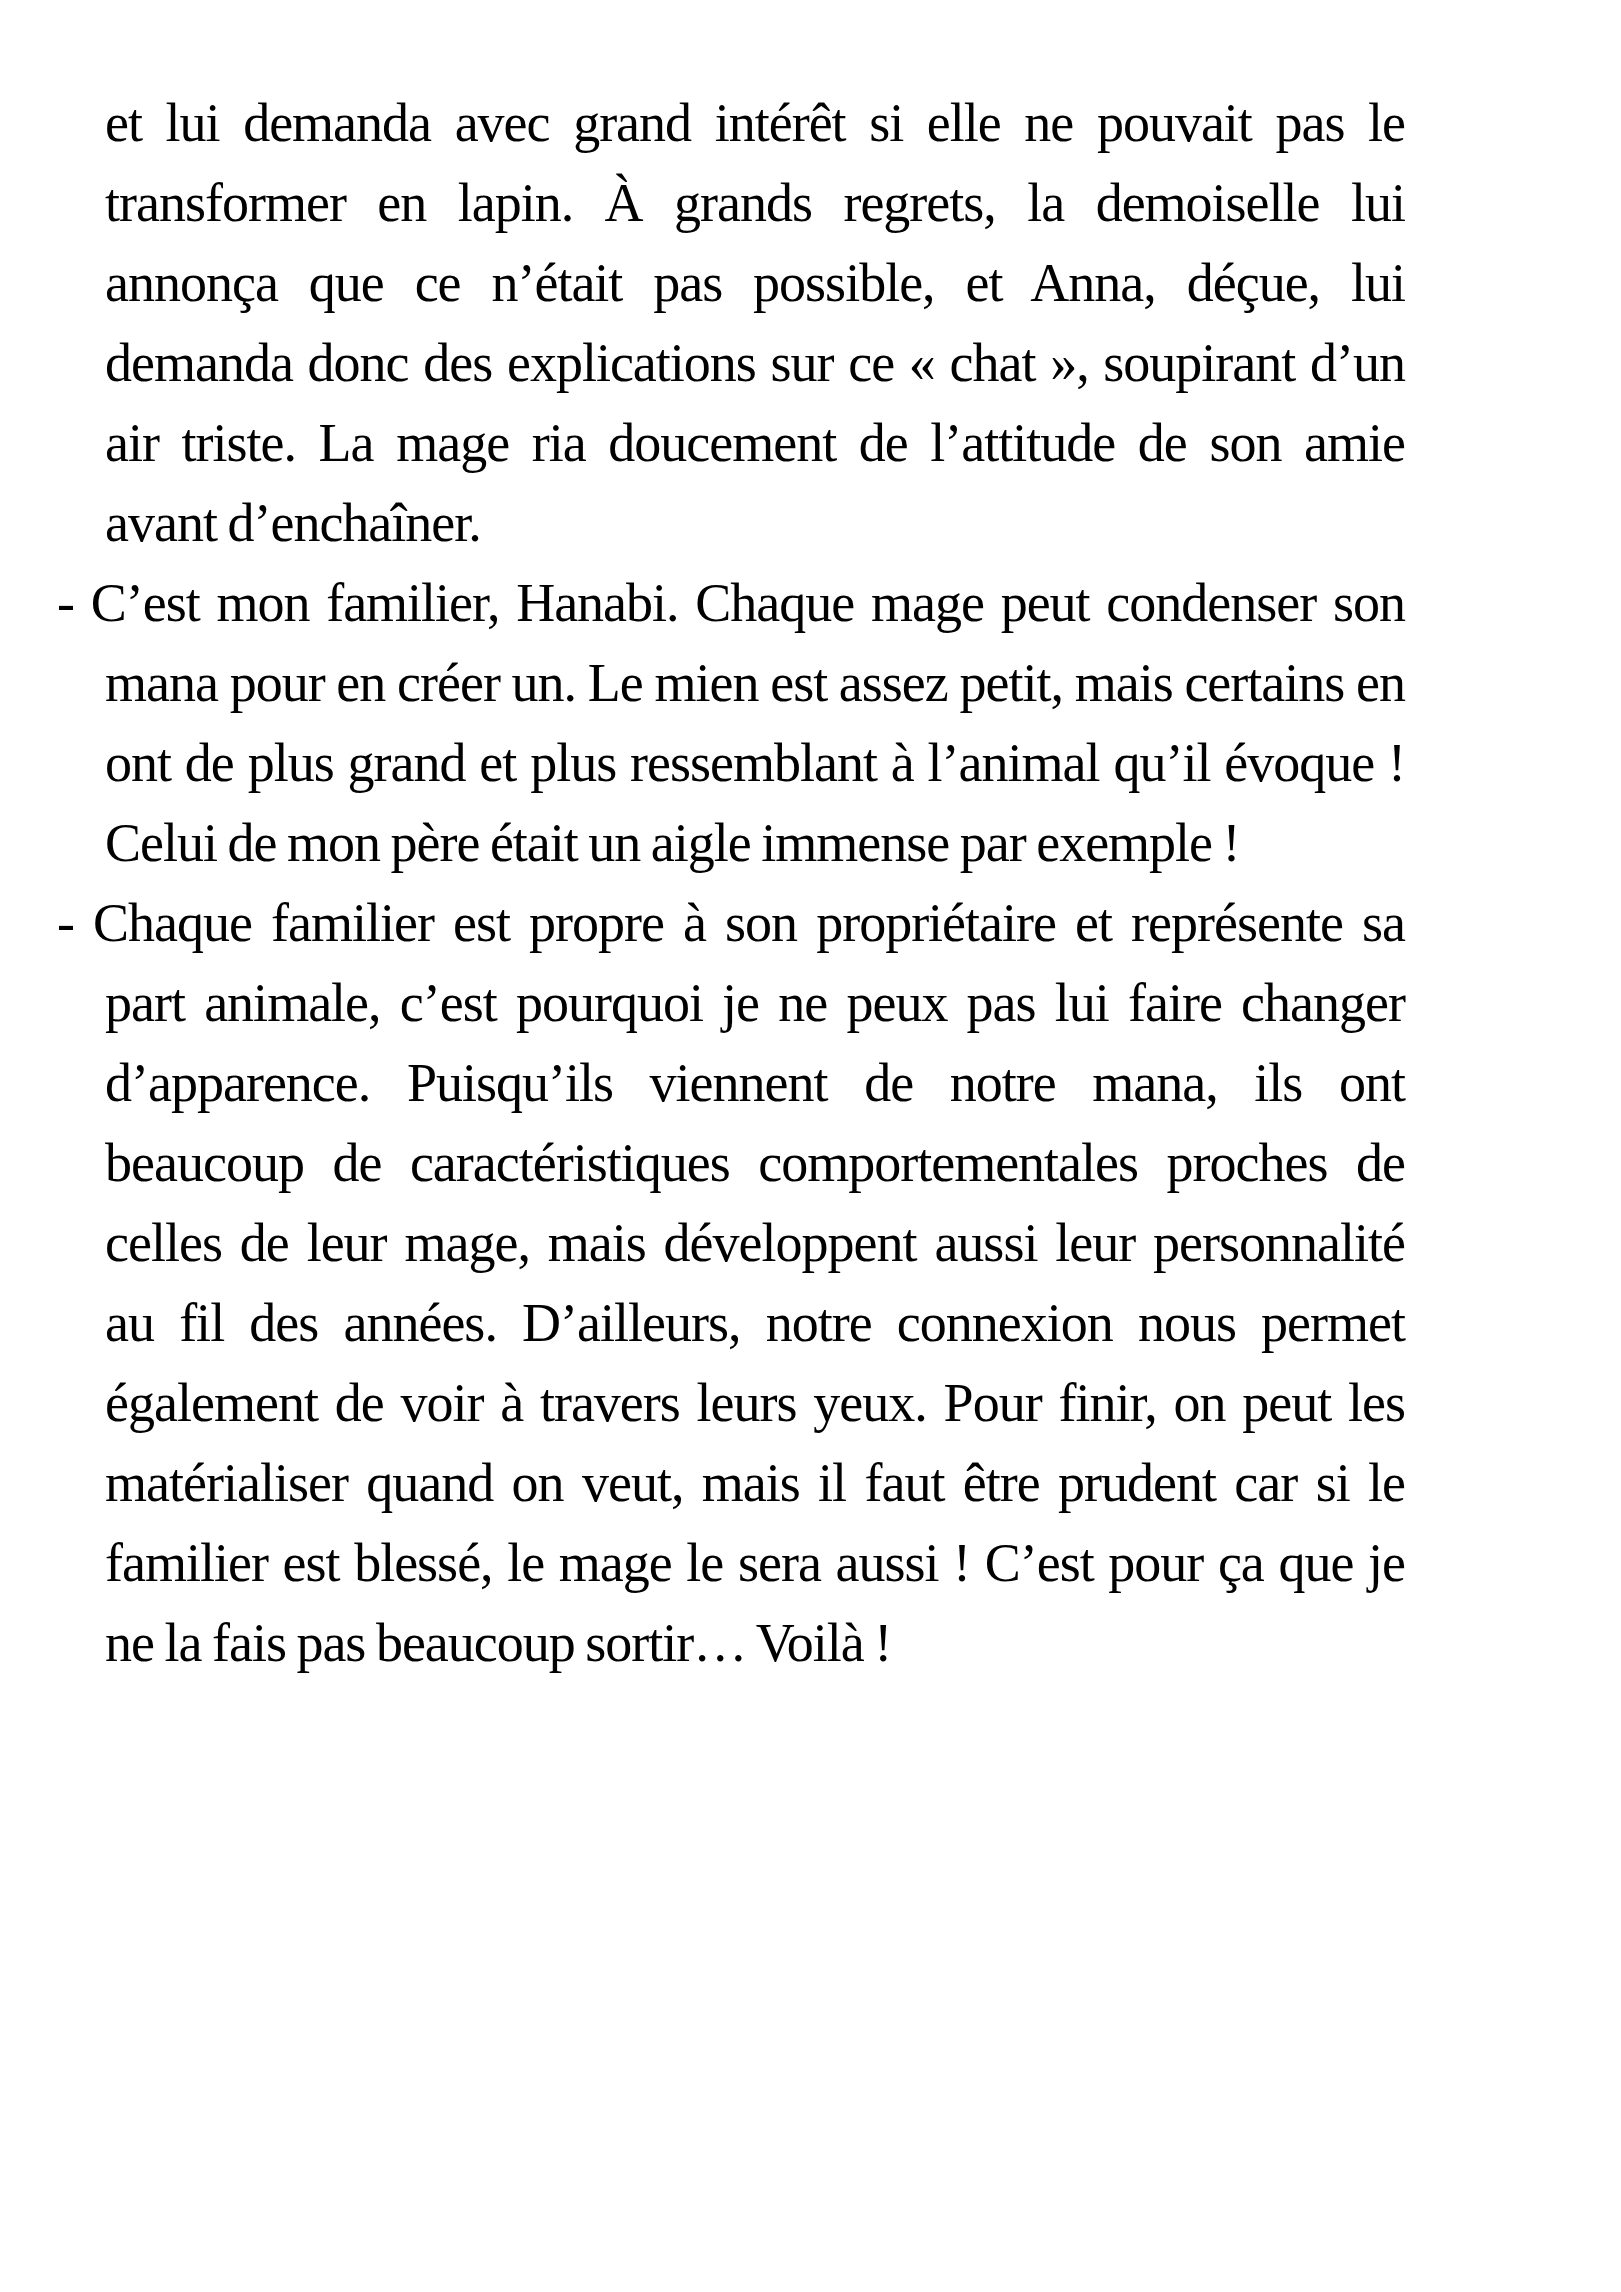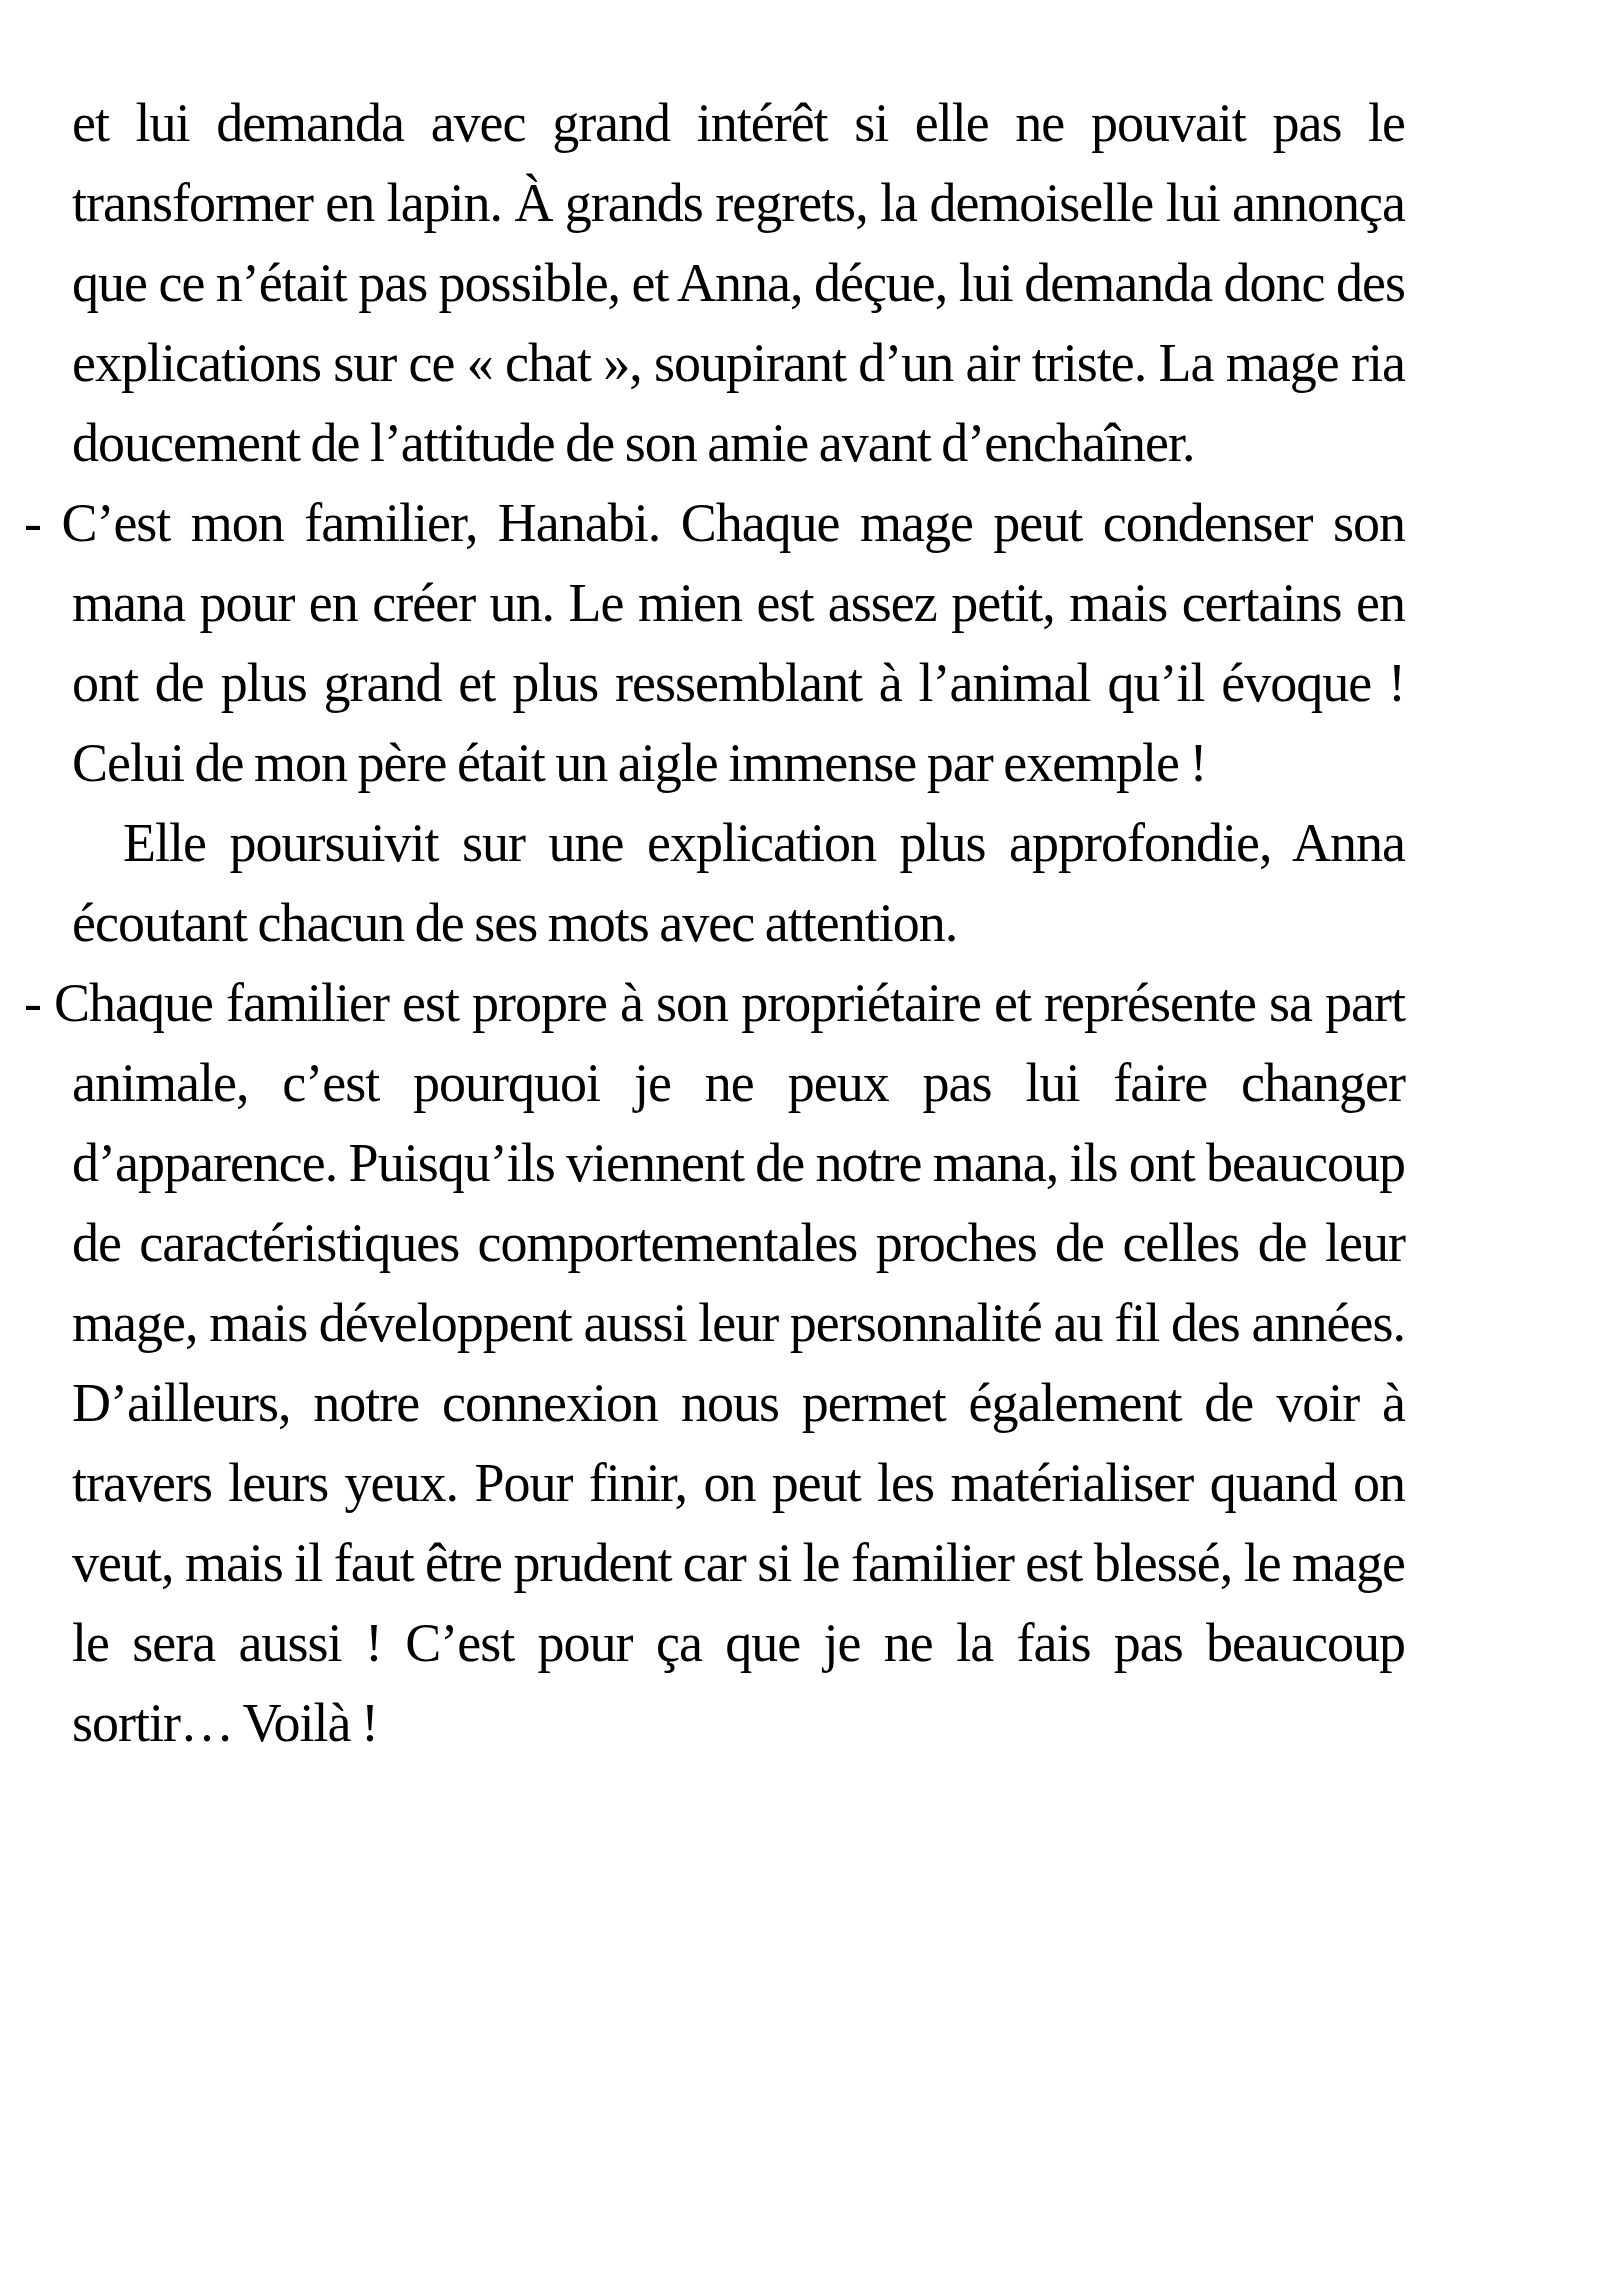--- a/index.html
+++ b/index.html
@@ -12,21 +12,21 @@
     height: 2293px;
     overflow: hidden;
     position: relative;
   }
   .page {
     box-sizing: border-box;
     width: 1552px;
     height: 2293px;
     background: #ffffff;
     color: #000000;
-    padding: 83px 147px 0 72px;
+    padding: 83px 147px 0 105px;
     font-family: "Liberation Serif", "DejaVu Serif", serif;
     font-size: 54px;
     line-height: 80px;
     letter-spacing: -1px;
     word-spacing: -2px;
   }
   .page p {
     margin: 0;
     text-align: justify;
     text-align-last: left;
@@ -43,18 +43,17 @@
   }
 </style>
 </head>
 <body>
 
 <div class="page">
   <p class="para-body no-indent">et lui demanda avec grand intérêt si elle ne pouvait pas le transformer en lapin. À grands regrets, la demoiselle lui annonça que ce n’était pas possible, et Anna, déçue, lui demanda donc des explications sur ce «&nbsp;chat&nbsp;», soupirant d’un air triste. La mage ria doucement de l’attitude de son amie avant d’enchaîner.</p>
 
   <p class="para-dialogue">-&nbsp;C’est mon familier, Hanabi. Chaque mage peut condenser son mana pour en créer un. Le mien est assez petit, mais certains en ont de plus grand et plus ressemblant à l’animal qu’il évoque&nbsp;! Celui de mon père était un aigle immense par exemple&nbsp;!</p>
 
-  <p class="para-body indented">Elle poursuivit sur une explication plus approfondie, Anna écoutant chacun de ses mots avec attention.</p>
 
   <p class="para-dialogue">-&nbsp;Chaque familier est propre à son propriétaire et représente sa part animale, c’est pourquoi je ne peux pas lui faire changer d’apparence. Puisqu’ils viennent de notre mana, ils ont beaucoup de caractéristiques comportementales proches de celles de leur mage, mais développent aussi leur personnalité au fil des années. D’ailleurs, notre connexion nous permet également de voir à travers leurs yeux. Pour finir, on peut les matérialiser quand on veut, mais il faut être prudent car si le familier est blessé, le mage le sera aussi&nbsp;! C’est pour ça que je ne la fais pas beaucoup sortir… Voilà&nbsp;!</p>
 
 </div>
 
 
 </body></html>

